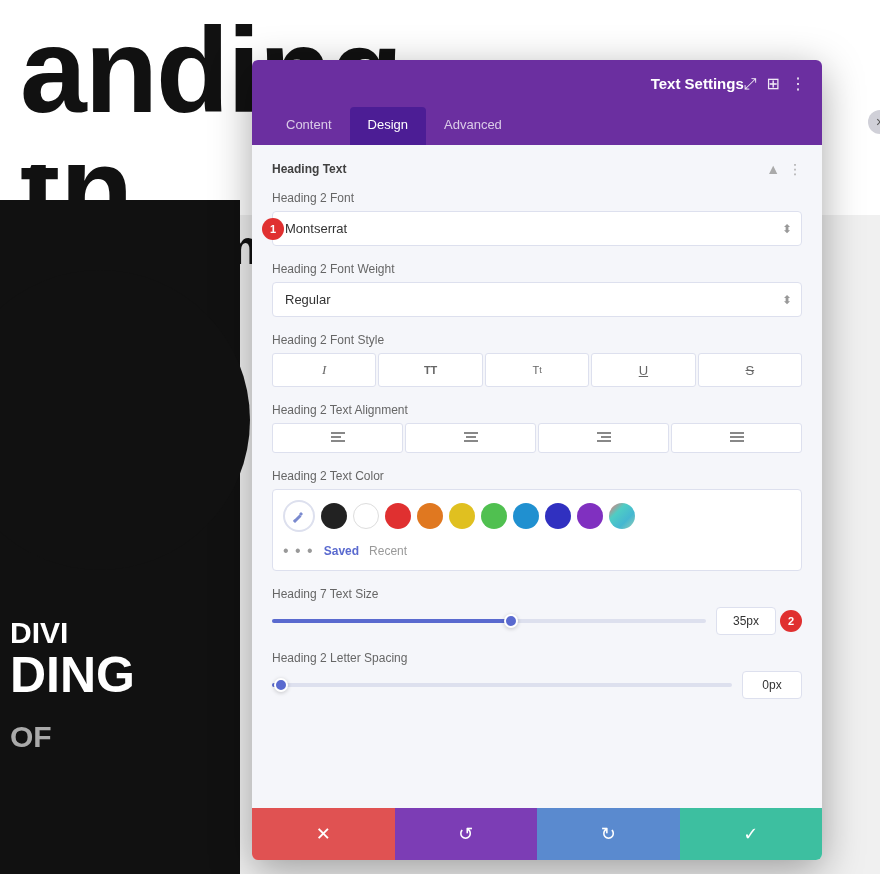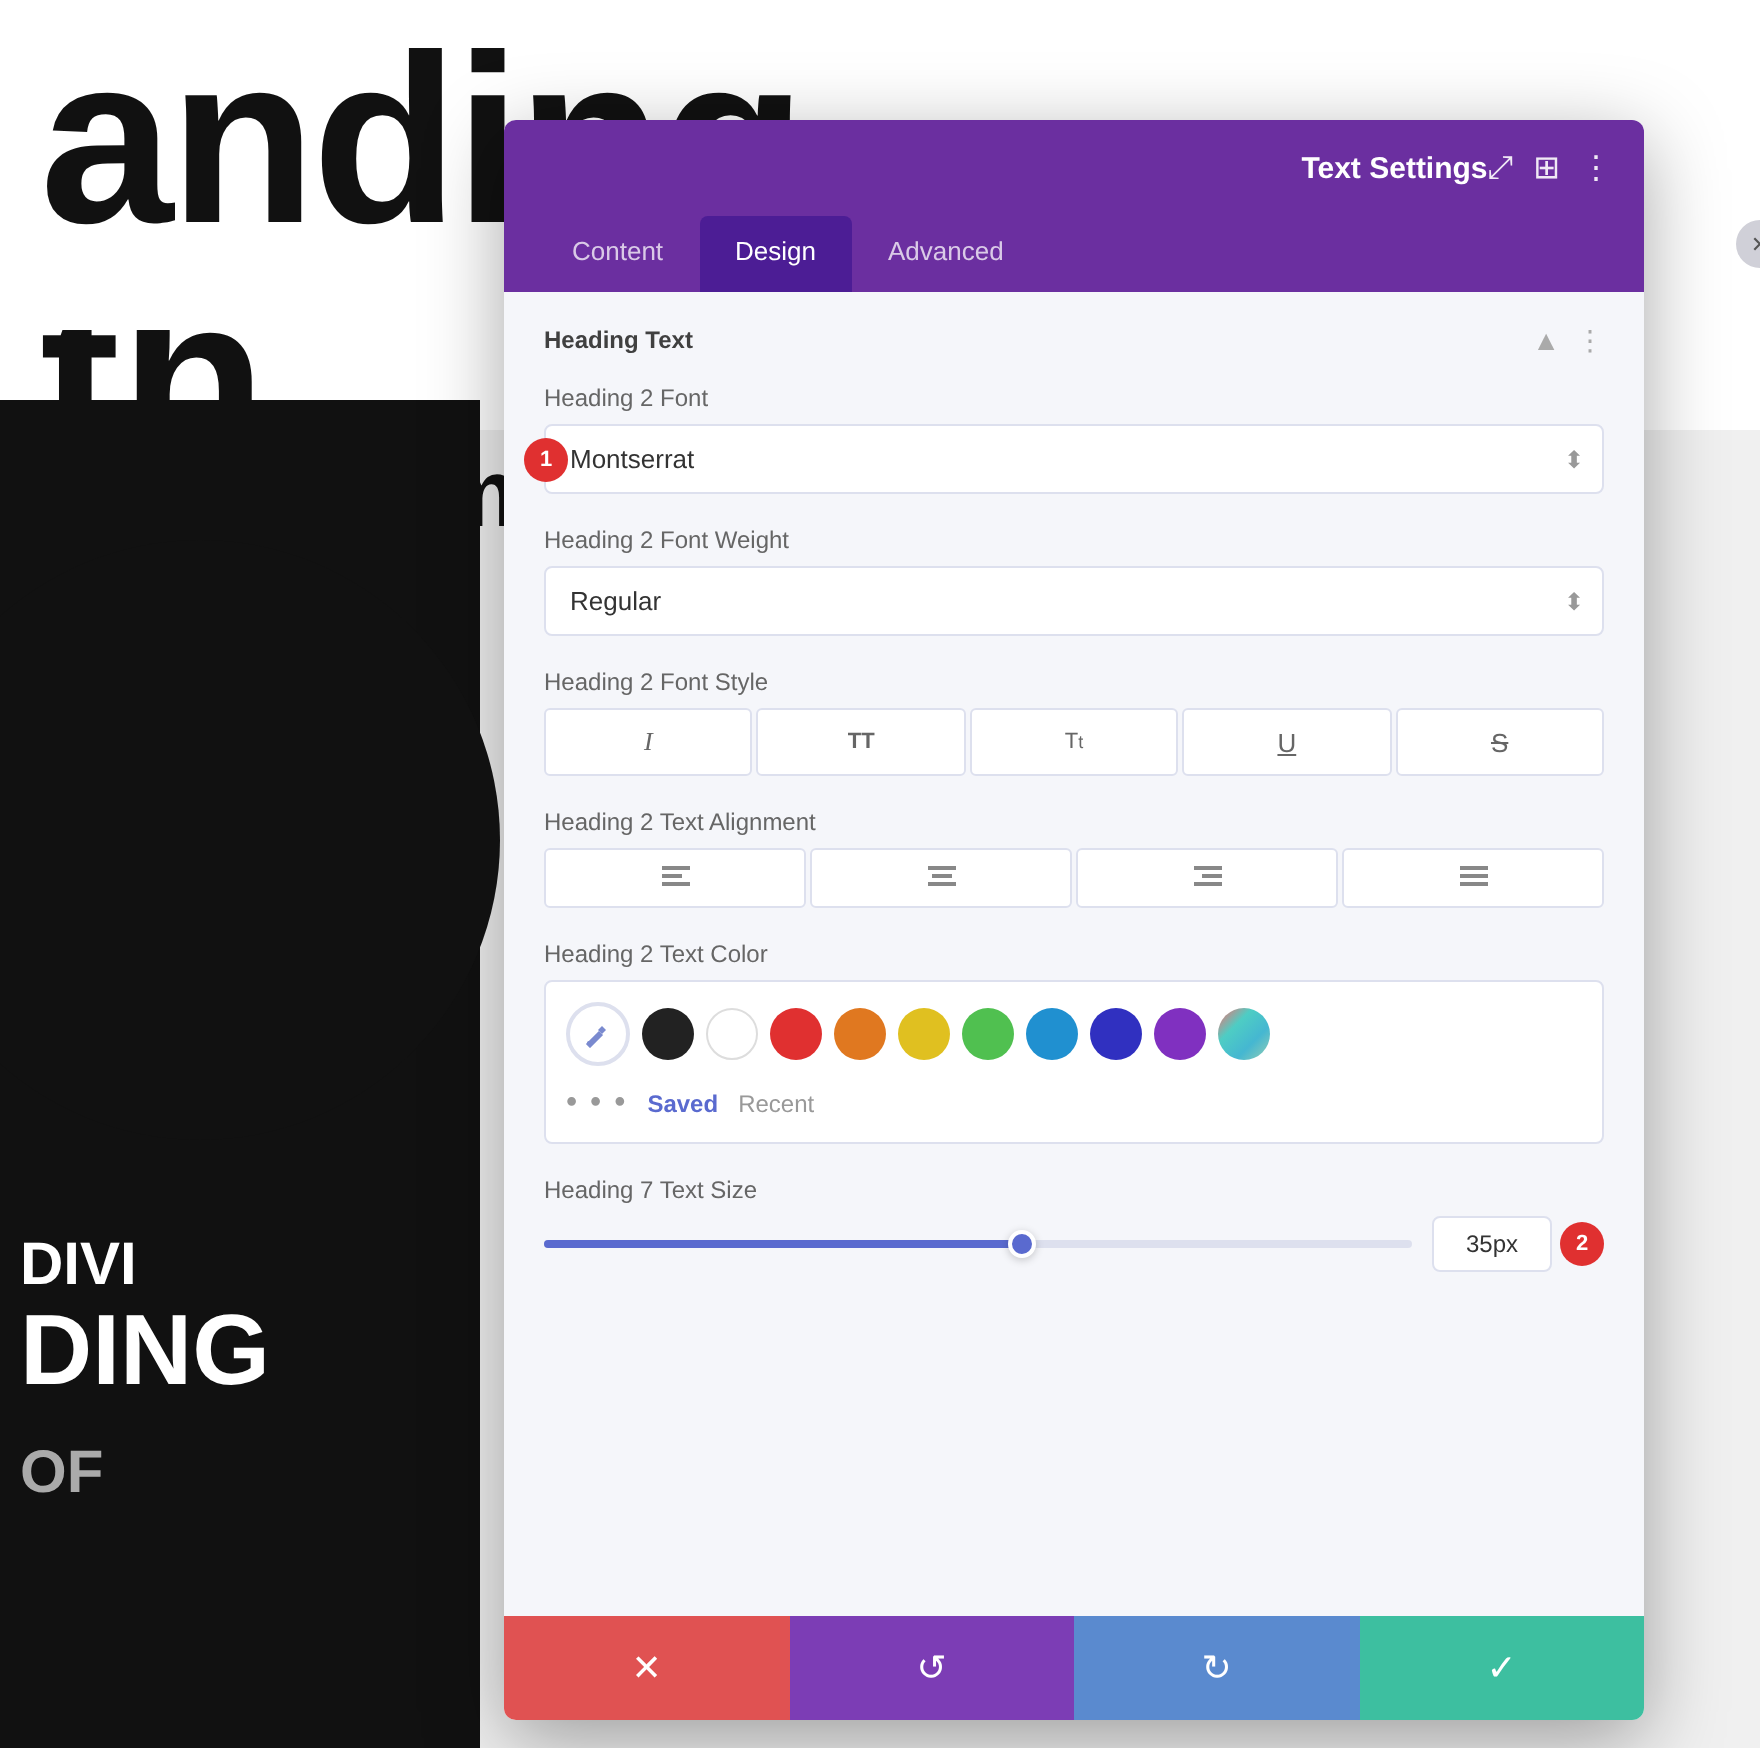--- a/index.html
+++ b/index.html
@@ -620,20 +620,30 @@
           <div class="slider-fill" style="width:55%;"></div>
           <div class="slider-thumb" style="left:55%;"></div>
         </div>
         <div class="slider-input-group">
           <input class="slider-value-input" value="35px" type="text" style="">
           <div class="badge-2">2</div>
         </div>
       </div>
     </div>
 
+    <div class="form-field">
+      <div class="field-label">Heading 2 Letter Spacing</div>
+      <div class="slider-row">
+        <div class="slider-track">
+          <div class="slider-fill" style="width:2%;"></div>
+          <div class="slider-thumb" style="left:2%;"></div>
+        </div>
+        <input class="slider-value-input" value="0px" type="text" style="">
+      </div>
+    </div>
 
 
   </div>
 
   <div class="panel-actions">
     <button class="action-btn cancel">✕</button>
     <button class="action-btn undo">↺</button>
     <button class="action-btn redo">↻</button>
     <button class="action-btn save">✓</button>
   </div>

